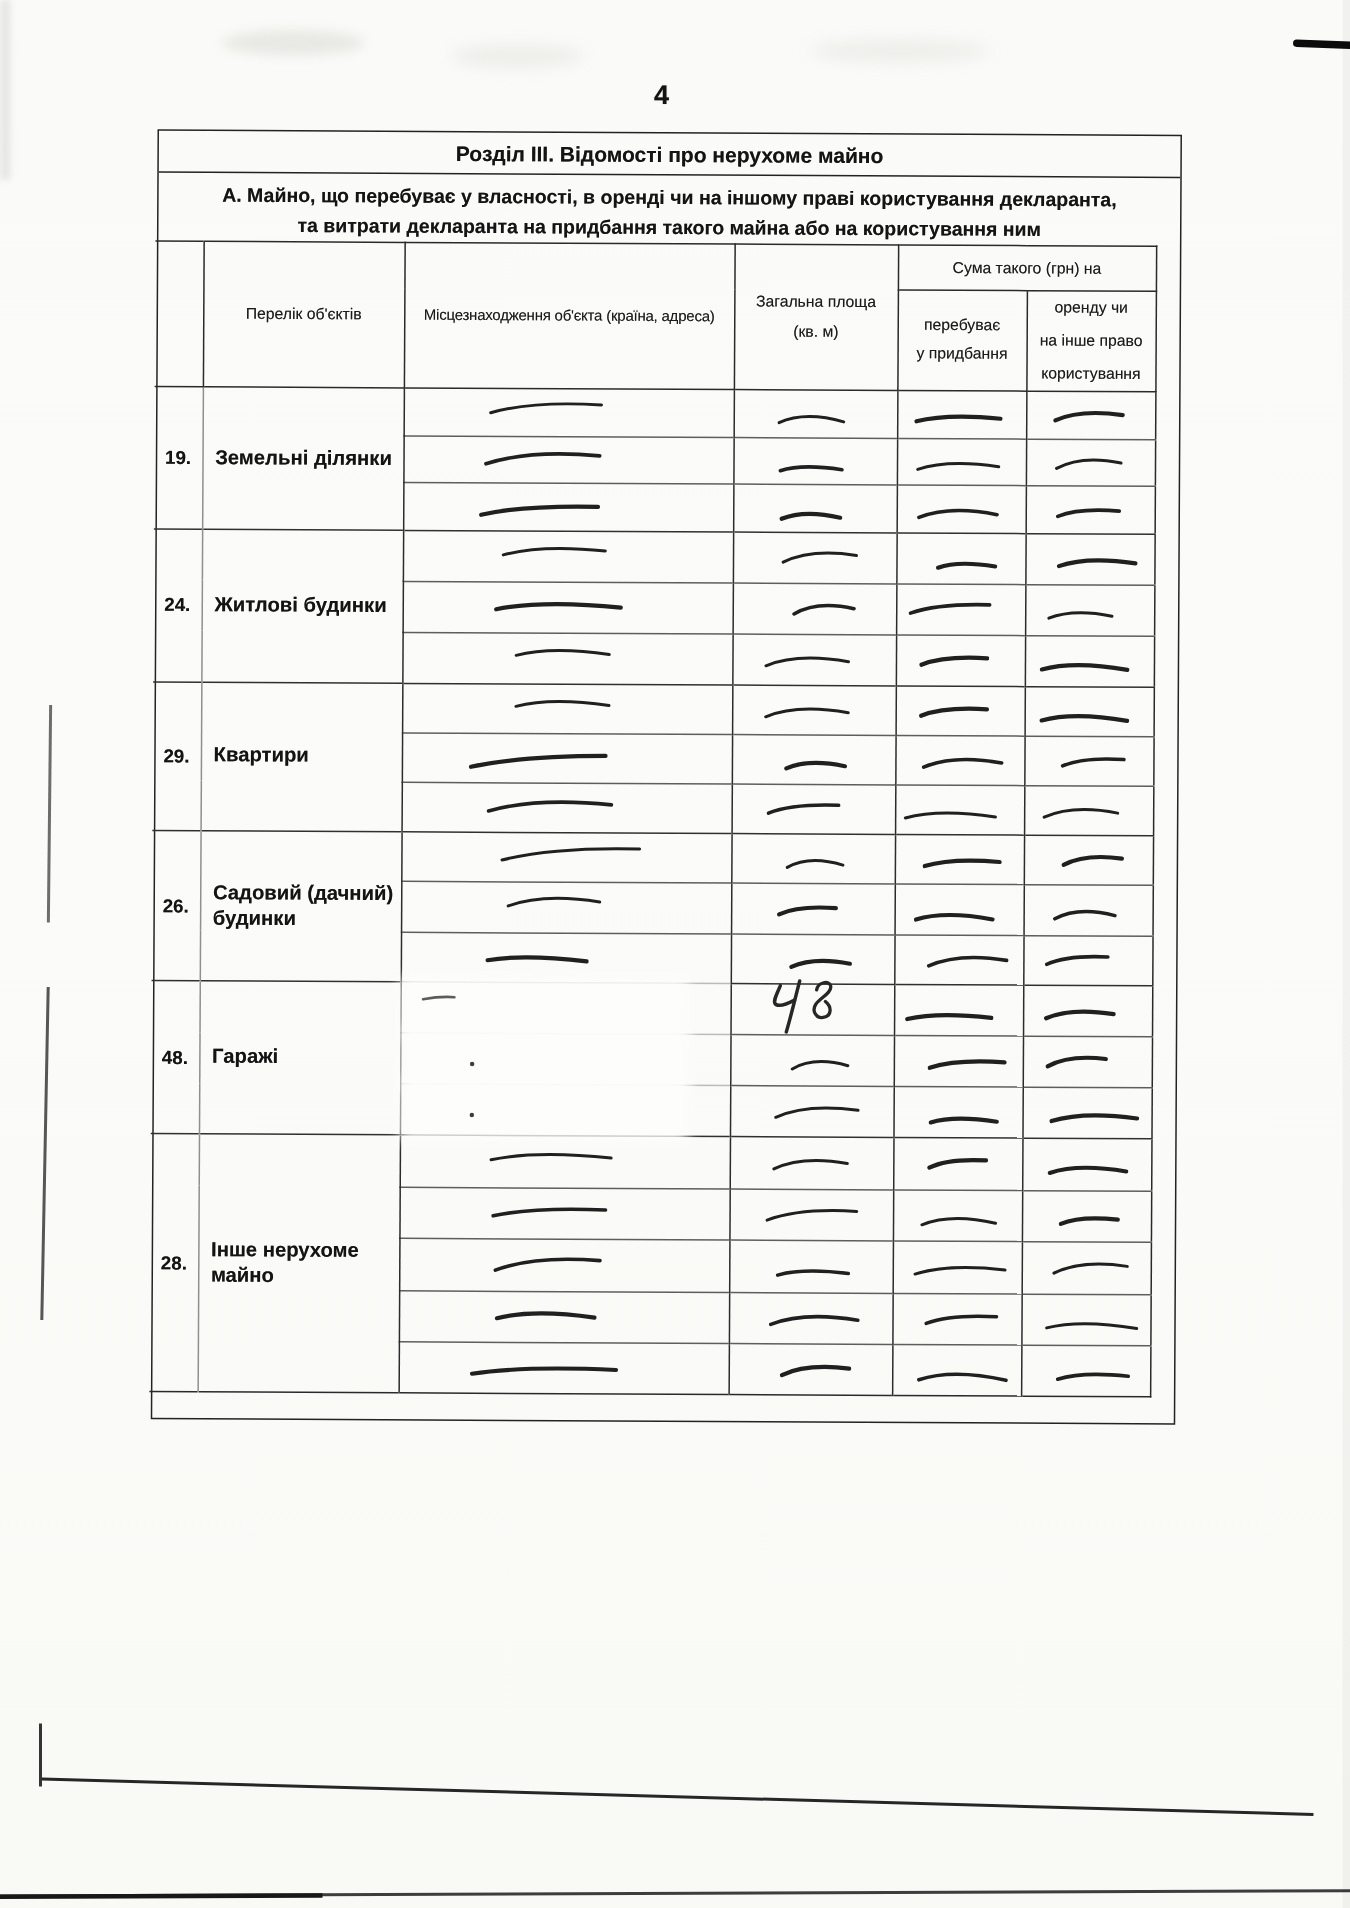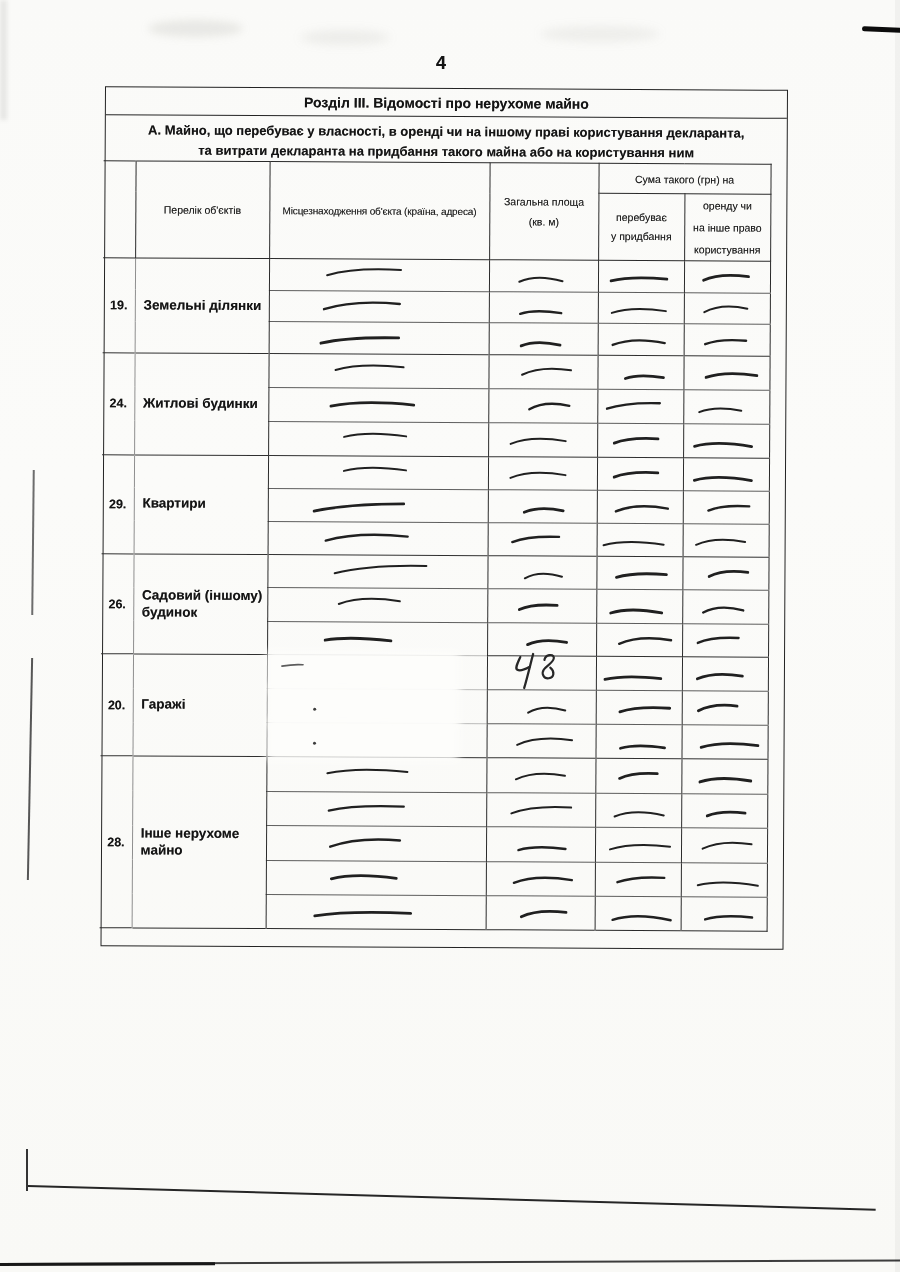--- a/index.html
+++ b/index.html
@@ -388,21 +388,21 @@
             <td class="mc c3">
               <span class="mk" style="transform:translate(calc(-50% + -5px),calc(-50% + 2px)) rotate(0deg)">
                 <svg width="52" height="12" viewBox="0 0 52 12">
                   <path d="M1.5,8.5 C 16,2 32,2 50.5,5.5" fill="none" stroke="#202020" stroke-width="2.0" stroke-linecap="round"></path>
                 </svg>
               </span>
             </td>
           </tr>
           <tr style="height: 33.5px;">
             <td class="nc" rowspan="3">26.</td>
-            <td class="lc" rowspan="3">Садовий (іншому) будинок</td>
+            <td class="lc" rowspan="3">Садовий (дачний) будинки</td>
             <td class="mc c0 gt">
               <span class="mk" style="transform:translate(calc(-50% + 3px),calc(-50% + -3px)) rotate(-3deg)">
                 <svg width="95" height="12" viewBox="0 0 95 12">
                   <path d="M1.5,8.5 C 29,3 59,3 93.5,5.5" fill="none" stroke="#202020" stroke-width="2.0" stroke-linecap="round"></path>
                 </svg>
               </span>
             </td>
             <td class="mc c1 gt">
               <span class="mk" style="transform:translate(calc(-50% + 1px),calc(-50% + 4px)) rotate(2deg)">
                 <svg width="40" height="12" viewBox="0 0 40 12">
@@ -479,21 +479,21 @@
             </td>
             <td class="mc c3">
               <span class="mk" style="transform:translate(calc(-50% + -7px),calc(-50% + -1px)) rotate(-3deg)">
                 <svg width="44" height="12" viewBox="0 0 44 12">
                   <path d="M1.5,8.5 C 13,4 27,4 42.5,5.5" fill="none" stroke="#202020" stroke-width="2.4" stroke-linecap="round"></path>
                 </svg>
               </span>
             </td>
           </tr>
           <tr style="height: 34px;">
-            <td class="nc" rowspan="3">20.</td>
+            <td class="nc" rowspan="3">48.</td>
             <td class="lc" rowspan="3">Гаражі</td>
             <td class="mc c0 gt light-top">
               <i class="wo"></i>
               <span class="mk" style="transform:translate(calc(-50% - 84px),calc(-50% - 7px))">
                 <svg width="24" height="10">
                   <path d="M1,6 C9,4.5 15,4 22,4.5" fill="none" stroke="#5c5c5c" stroke-width="1.7" stroke-linecap="round"></path>
                 </svg>
               </span>
             </td>
             <td class="mc c1 gt">

